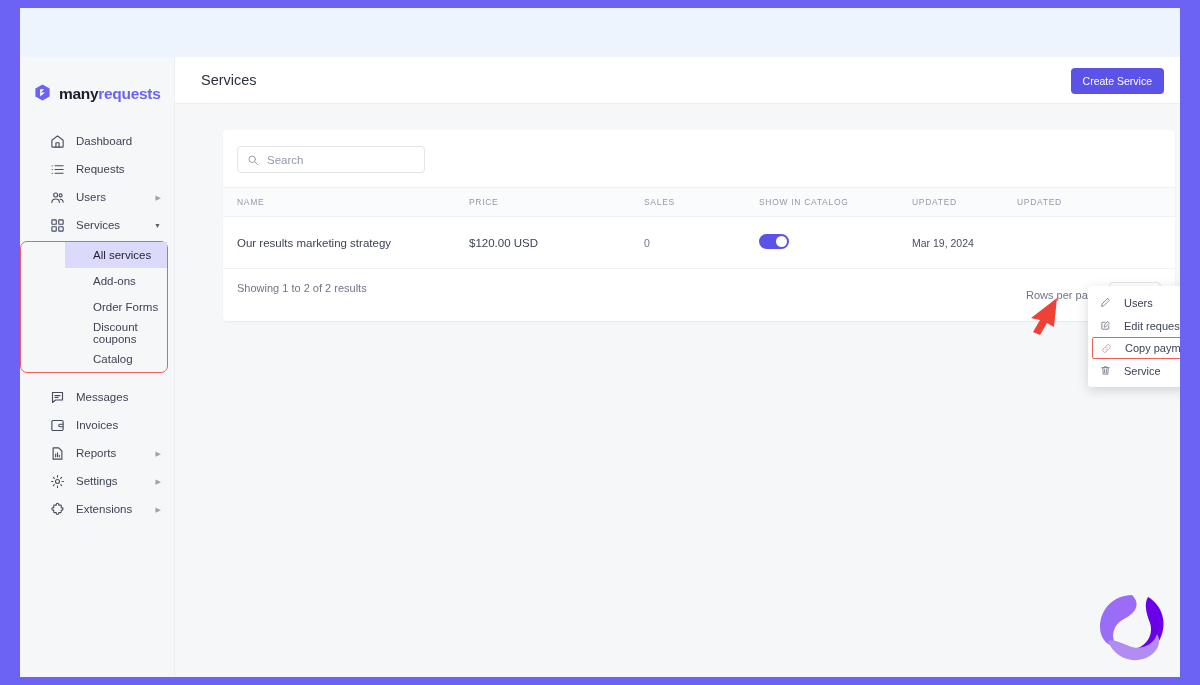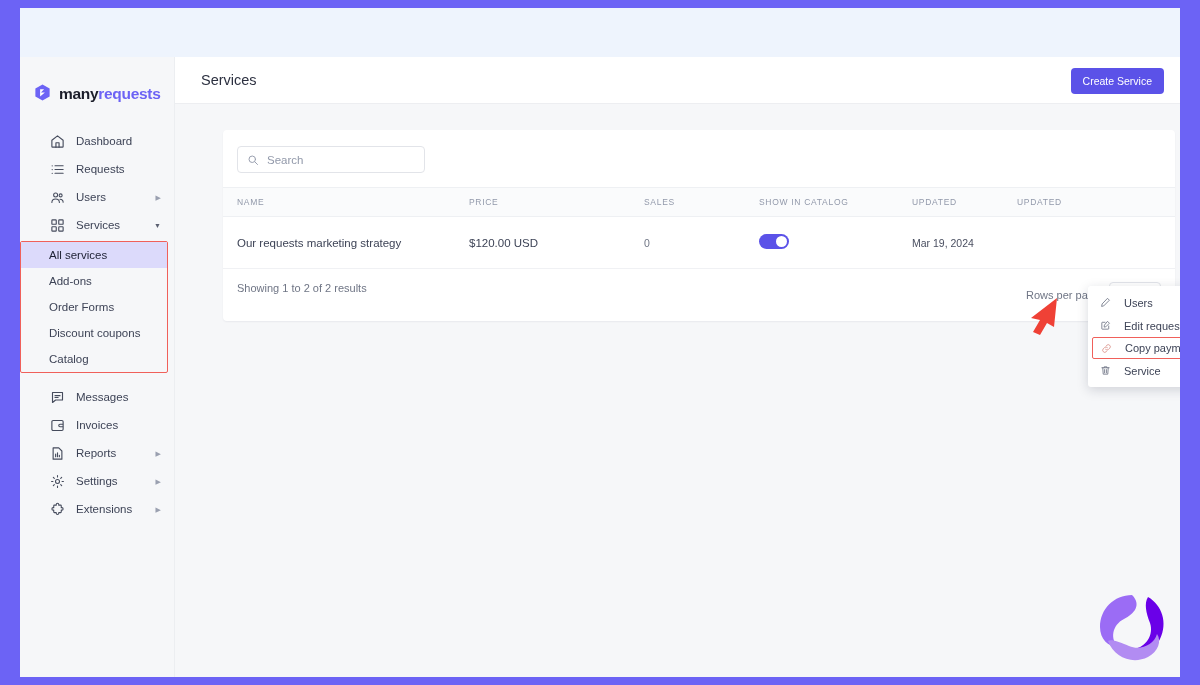--- a/index.html
+++ b/index.html
@@ -62,22 +62,23 @@
   .nav-item .caret {
     position: absolute; right: 13px;
     font-size: 7px; color: #9aa0b0; line-height: 1;
   }
   .nav-item .caret.down { font-size: 7px; color: #5a5f70; }
 
   .subwrap {
     position: relative;
     margin: 2px 0 2px 0;
     border: 1.5px solid #f0605a;
-    border-radius: 2px;
+    border-radius: 7px;
     width: 148px;
+    padding-left: 44px;
   }
   .sub-item {
     display: flex; align-items: center;
     height: 26px; padding-left: 28px;
     font-size: 11.5px; color: #3d4356;
     cursor: pointer;
   }
   .sub-item.active {
     background: #dcdafb;
     color: #1d2033;
@@ -444,21 +445,21 @@
             <th class="c-price">PRICE</th>
             <th class="c-sales">SALES</th>
             <th class="c-catalog">SHOW IN CATALOG</th>
             <th class="c-created">UPDATED</th>
             <th class="c-updated">UPDATED</th>
             <th class="c-actions"></th>
           </tr>
         </thead>
         <tbody>
           <tr>
-            <td class="c-name">Our requests marketing strategy</td>
+            <td class="c-name">Our results marketing strategy</td>
             <td class="c-price">$120.00 USD</td>
             <td class="c-sales num">0</td>
             <td class="c-catalog">
               <span class="toggle"></span>
             </td>
             <td class="c-created date">Mar 19, 2024</td>
             <td class="c-updated date"></td>
             <td class="c-actions"></td>
           </tr>
         </tbody>

